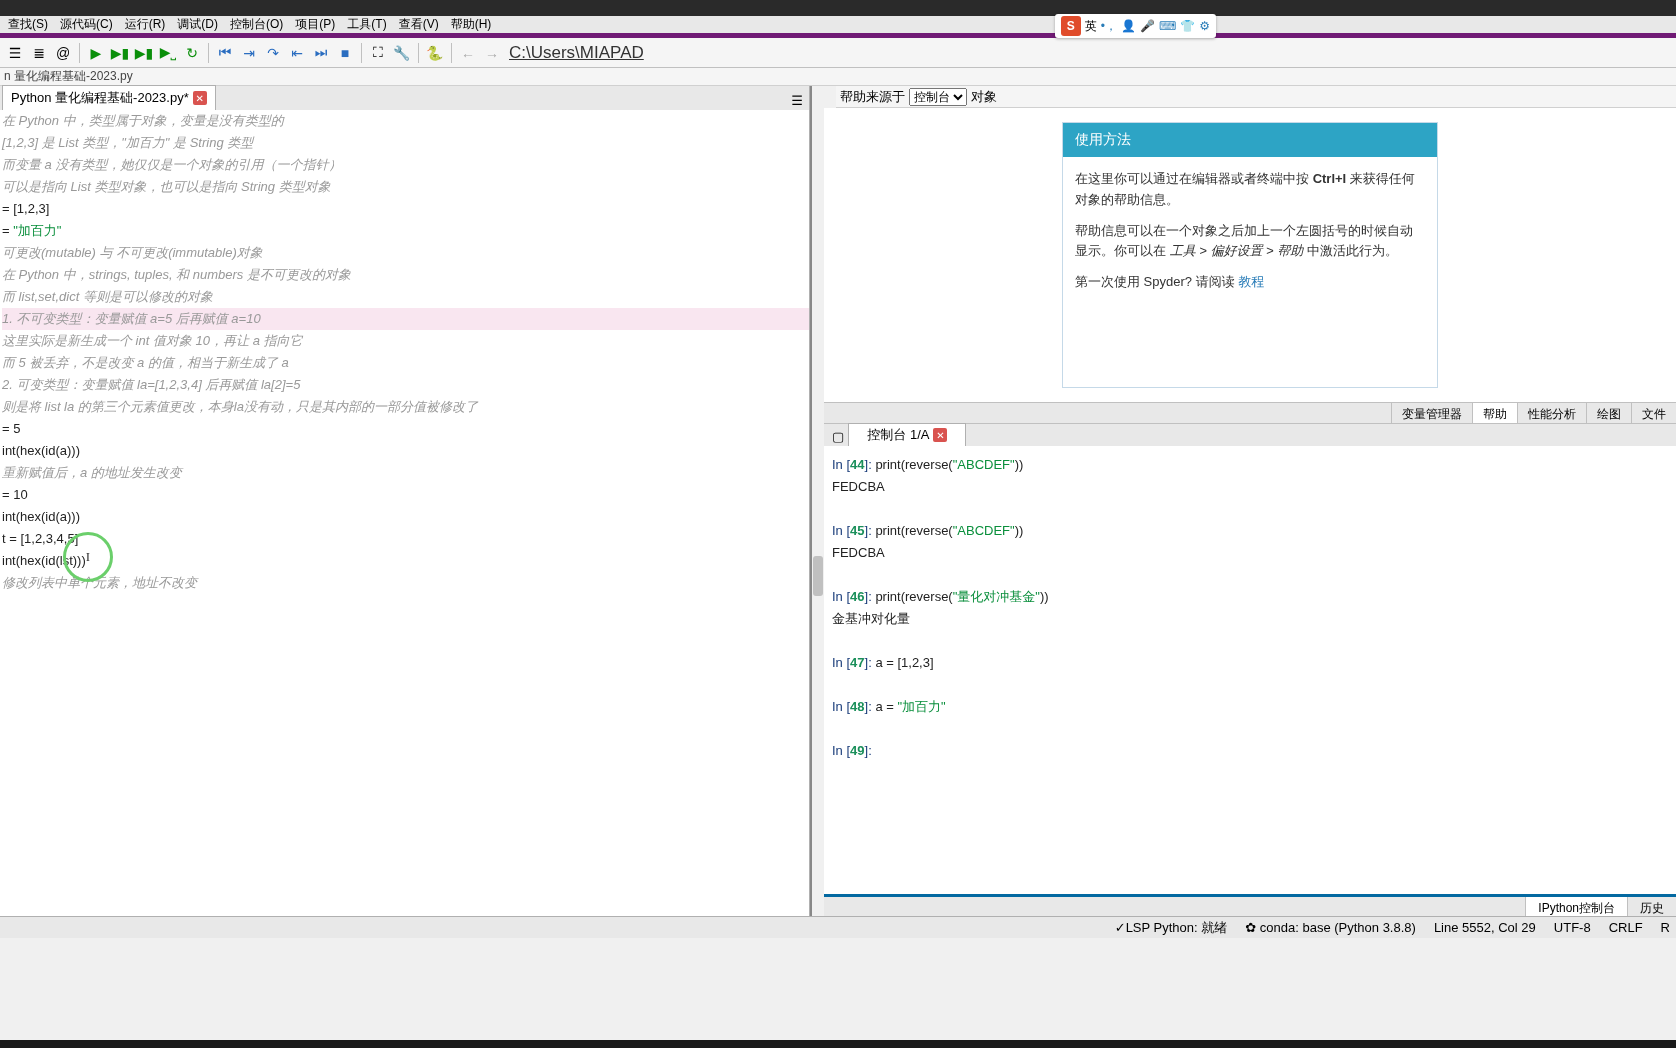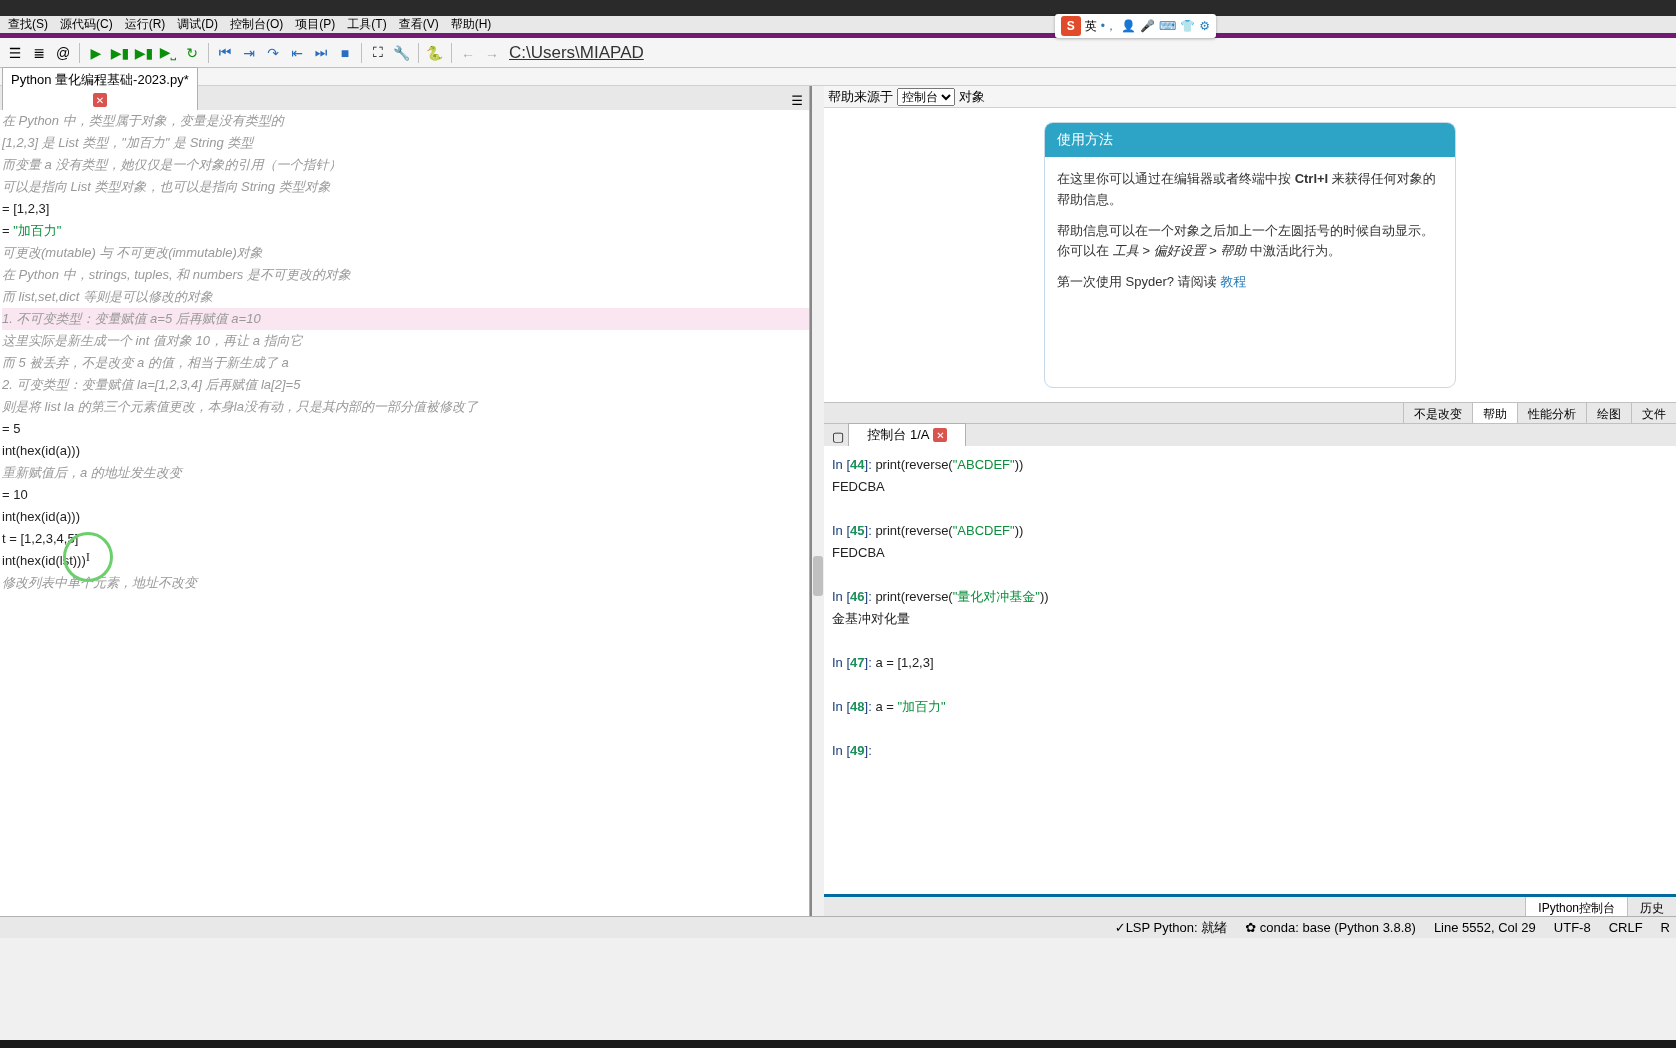--- a/index.html
+++ b/index.html
@@ -8,37 +8,37 @@
 .menubar { height: 22px; background: #e8e8e8; display: flex; align-items: center; padding-left: 2px; border-bottom: 5px solid #701a75; }
 .menubar span { padding: 2px 6px; font-size: 12px; cursor: default; }
 .toolbar { height: 30px; background: #f5f5f5; display: flex; align-items: center; padding: 0 4px; gap: 2px; border-bottom: 1px solid #c0c0c0; }
 .tbtn { width: 22px; height: 22px; display: inline-flex; align-items: center; justify-content: center; font-size: 14px; cursor: pointer; }
 .tsep { width: 1px; height: 20px; background: #c0c0c0; margin: 0 3px; }
 .path { margin-left: 4px; font-size: 17px; color: #333; text-decoration: underline; }
 .breadcrumb { height: 18px; background: #f5f5f5; padding-left: 4px; font-size: 12px; color: #444; border-bottom: 1px solid #d0d0d0; }
 .main { display: flex; height: 830px; }
 .editor-pane { width: 810px; display: flex; flex-direction: column; border-right: 1px solid #b0b0b0; }
 .tabbar { height: 24px; background: #e8e8e8; display: flex; align-items: flex-end; padding-left: 2px; }
-.tab { background: #fff; padding: 3px 8px; font-size: 12px; border: 1px solid #b0b0b0; border-bottom: none; display: flex; align-items: center; gap: 4px; flex-direction: column; }
+.tab { background: #fff; padding: 3px 8px; font-size: 12px; border: 1px solid #b0b0b0; border-bottom: none; display: flex; align-items: center; gap: 4px; }
 .tab .close { background: #d9534f; color: #fff; width: 14px; height: 14px; border-radius: 2px; font-size: 10px; display: inline-flex; align-items: center; justify-content: center; }
 .tab-opts { margin-left: auto; padding: 2px 6px; }
 .editor { flex: 1; background: #fff; position: relative; overflow: hidden; font-family: Consolas, monospace; font-size: 14px; line-height: 22px; padding-left: 2px; }
 .editor .line { white-space: pre; color: #333; font-style: italic; color: #999; }
 .editor .line.code { font-style: normal; color: #222; }
 .editor .str { color: #0a8f3c; }
 .editor .hl { background: #f9e6f0; }
 .cursor-mark { position: absolute; left: 63px; top: 422px; width: 50px; height: 50px; border: 3px solid #6bcf6b; border-radius: 50%; display: flex; align-items: center; justify-content: center; color: #333; font-family: Consolas; }
 .vsplit { width: 1px; background: #fff; border-right: 2px solid #888; }
 .scroll-ind { width: 12px; background: #f0f0f0; position: relative; }
 .scroll-thumb { position: absolute; top: 470px; width: 10px; height: 40px; background: #c0c0c0; border-radius: 3px; left: 1px; }
 .right-pane { flex: 1; display: flex; flex-direction: column; }
-.help-header { height: 22px; display: flex; align-items: center; padding-left: 4px; gap: 4px; font-size: 12px; background: #f5f5f5; border-bottom: 1px solid #d0d0d0; }
+.help-header { height: 22px; display: flex; align-items: center; padding-left: 4px; gap: 4px; font-size: 12px; background: #f5f5f5; border-bottom: 1px solid #d0d0d0; margin-left: 12px; }
 .help-header select { font-size: 12px; }
 .help-body { height: 294px; background: #fff; padding: 14px; display: flex; justify-content: center; }
-.help-card { width: 412px; border: 1px solid #c5d9e8; border-radius: 9px; overflow: hidden; }
+.help-card { width: 376px; border: 1px solid #c5d9e8; border-radius: 0; overflow: hidden; }
 .help-card-hdr { background: #2da4c5; color: #fff; padding: 8px 12px; font-size: 14px; }
 .help-card-body { padding: 12px; font-size: 13px; line-height: 1.6; color: #333; }
 .help-card-body p { margin-bottom: 10px; }
 .help-card-body b { font-weight: bold; }
 .help-card-body em { font-style: italic; }
 .help-link { color: #2a7db8; text-align: left; display: block; margin-top: 8px; }
 .help-tabs { height: 22px; background: #e8e8e8; display: flex; justify-content: flex-end; border-top: 1px solid #c0c0c0; border-bottom: 1px solid #c0c0c0; }
 .help-tabs span { padding: 3px 10px; font-size: 12px; border-left: 1px solid #c0c0c0; cursor: pointer; }
 .help-tabs span.active { background: #fff; }
 .console-tabbar { height: 22px; background: #e8e8e8; display: flex; align-items: flex-end; padding-left: 4px; }
@@ -181,21 +181,21 @@
       <div class="help-card">
         <div class="help-card-hdr">使用方法</div>
         <div class="help-card-body">
           <p><span>在这里你可以通过在编辑器或者终端中按 </span><b>Ctrl+I</b><span> 来获得任何对象的帮助信息。</span></p>
           <p><span>帮助信息可以在一个对象之后加上一个左圆括号的时候自动显示。你可以在 </span><em>工具 &gt; 偏好设置 &gt; 帮助</em><span> 中激活此行为。</span></p>
           <div class="help-link"><span style="color:#333">第一次使用 Spyder? 请阅读 </span><span>教程</span></div>
         </div>
       </div>
     </div>
     <div class="help-tabs">
-      <span>不是改变</span>
+      <span>变量管理器</span>
       <span class="active">帮助</span>
       <span>性能分析</span>
       <span>绘图</span>
       <span>文件</span>
     </div>
 
     <div class="console-tabbar">
       <div class="tog">▢</div>
       <div class="ctab">
         <span>控制台 1/A</span>

